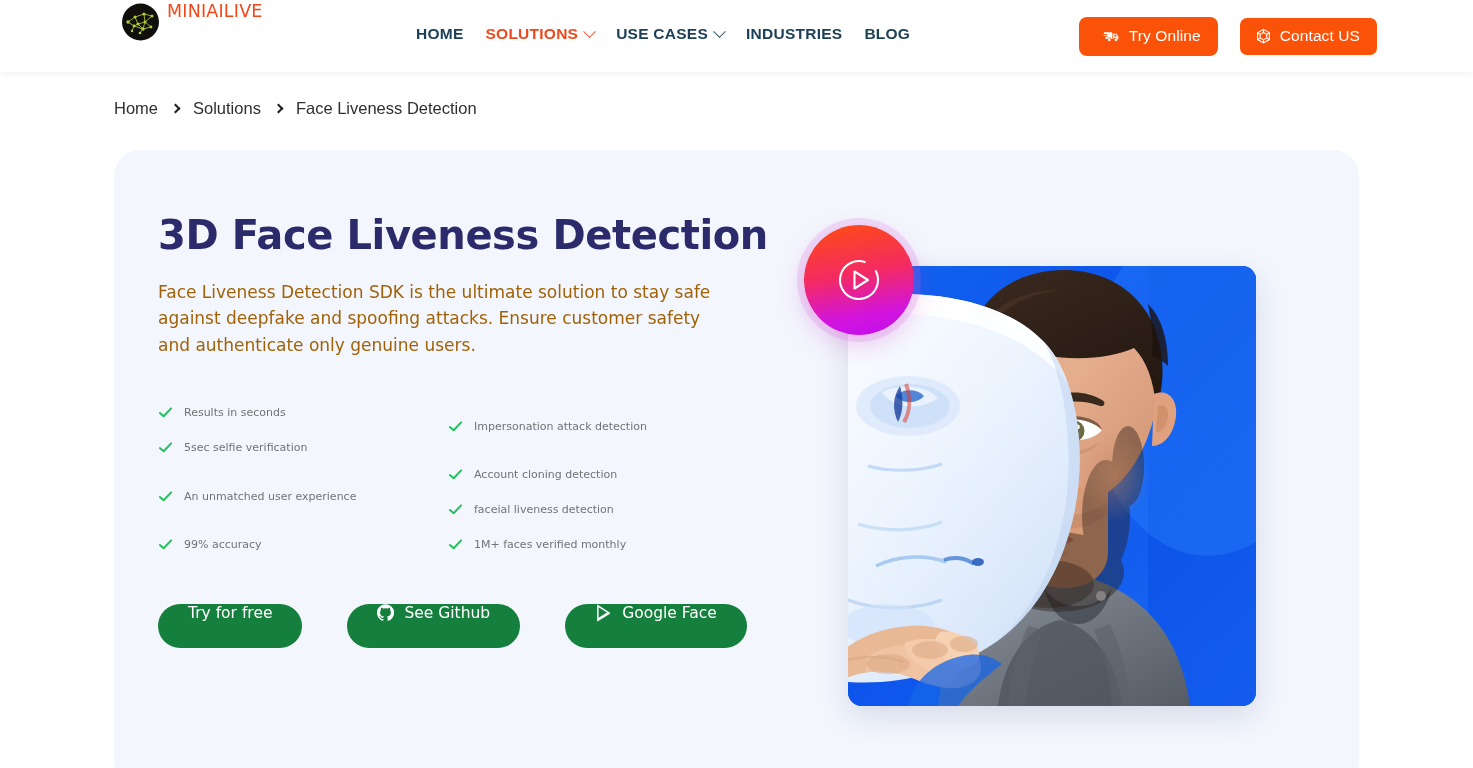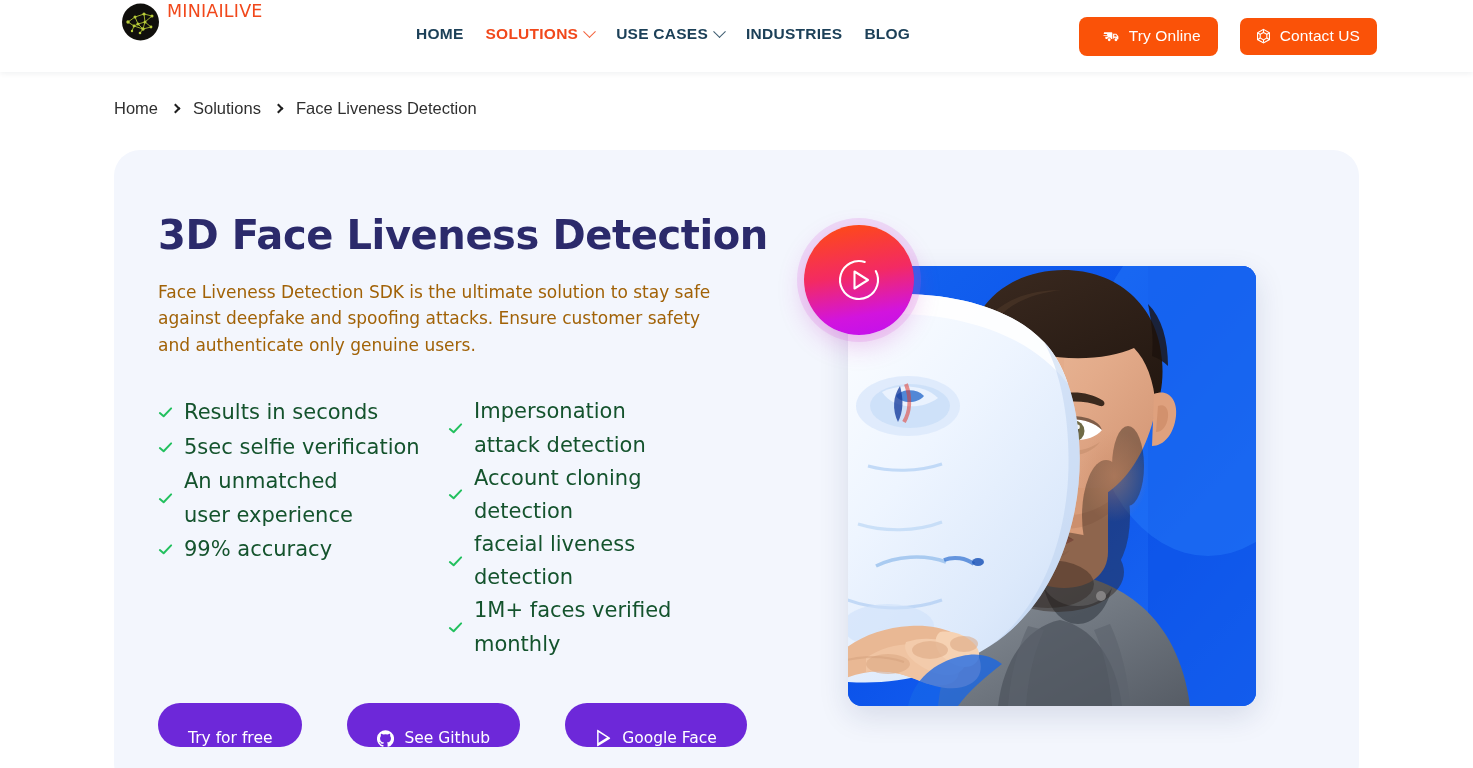--- a/index.html
+++ b/index.html
@@ -189,40 +189,40 @@
     padding: 0;
   }
   .feature-item.two-line { min-height: 62px; }
   .check-icon {
     flex: 0 0 auto;
     width: 15px;
     height: 15px;
     display: block;
   }
   .feature-text {
-    font-size: 21px;
+    font-size: 11px;
     line-height: 1.58;
-    color: #14532d;
+    color: #737373;
     font-family: "DejaVu Sans", sans-serif;
   }
   .feature-item.two-line .feature-text { max-width: 175px; }
   .feature-col.right .feature-item.two-line .feature-text { max-width: 190px; }
 
   .cta-row {
     margin-top: 42px;
     display: flex;
     align-items: center;
     gap: 45px;
   }
   .btn-cta {
     display: inline-flex;
-    align-items: flex-end;
+    align-items: flex-start;
     justify-content: center;
     gap: 10px;
-    background: #6d28d9;
+    background: #15803d;
     color: #ffffff;
     border: none;
     border-radius: 999px;
     height: 44px;
     padding: 0 30px;
     font-family: "DejaVu Sans", sans-serif;
     font-size: 15.5px;
     font-weight: 400;
     cursor: pointer;
     white-space: nowrap;

